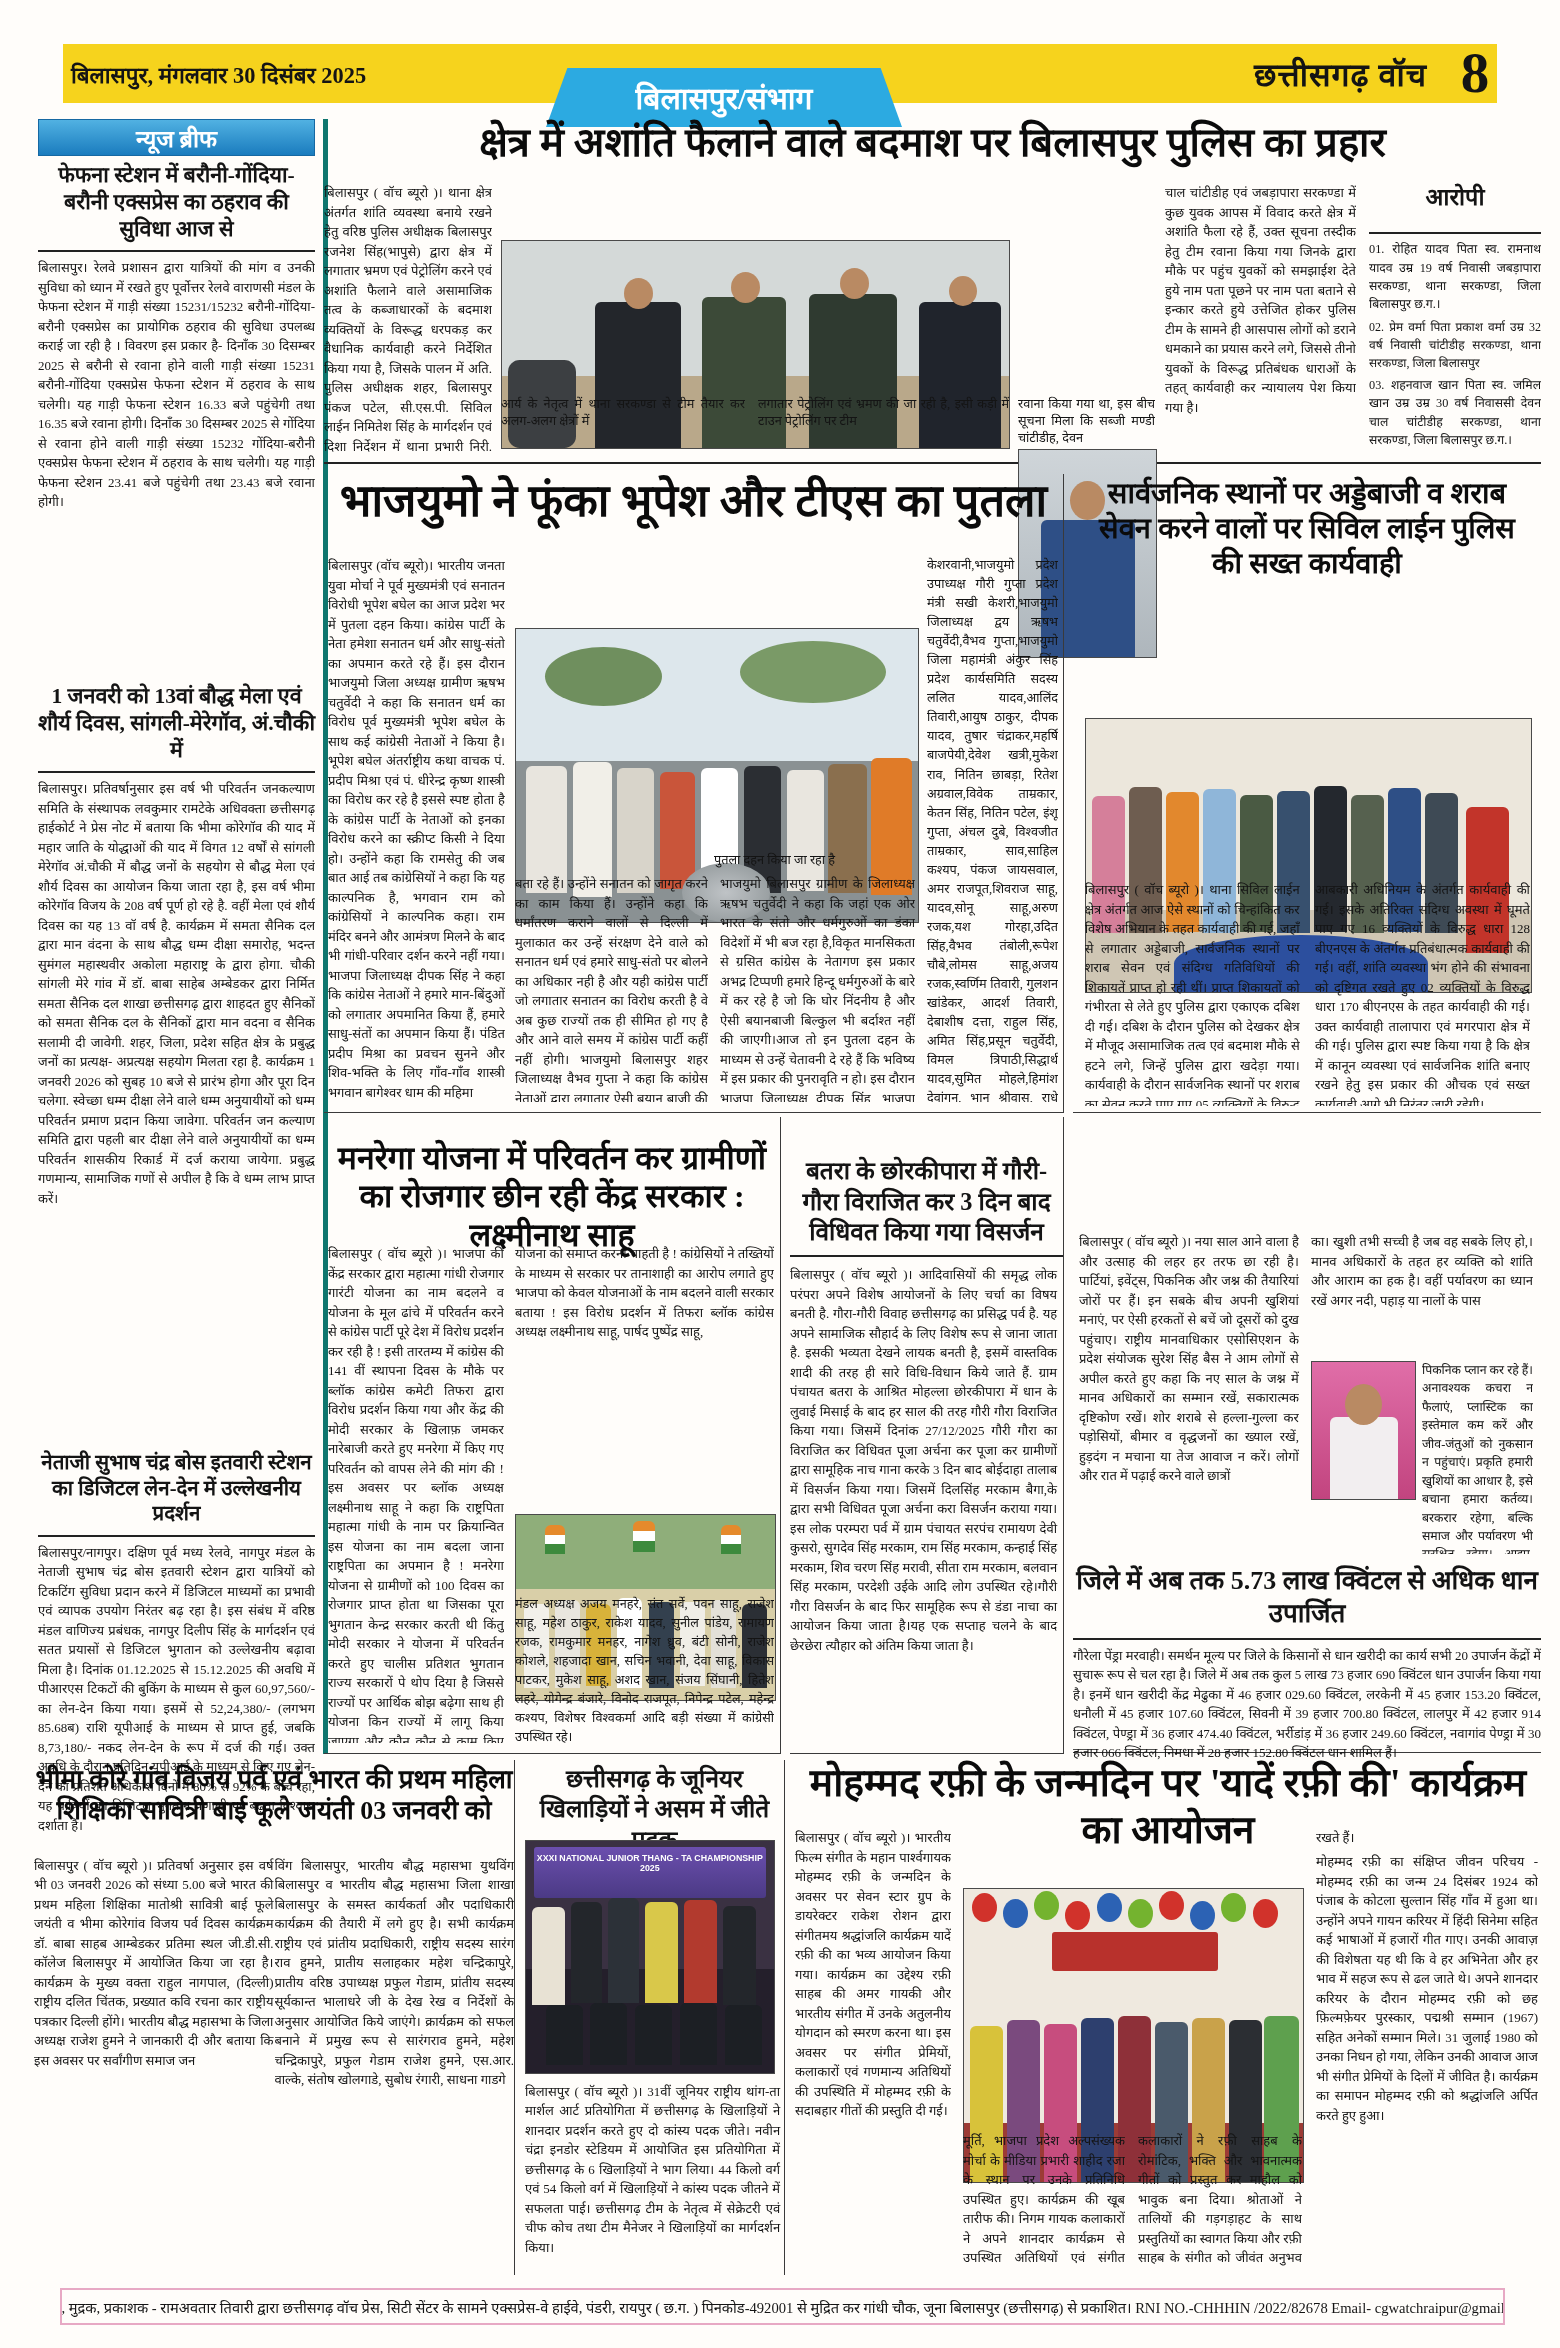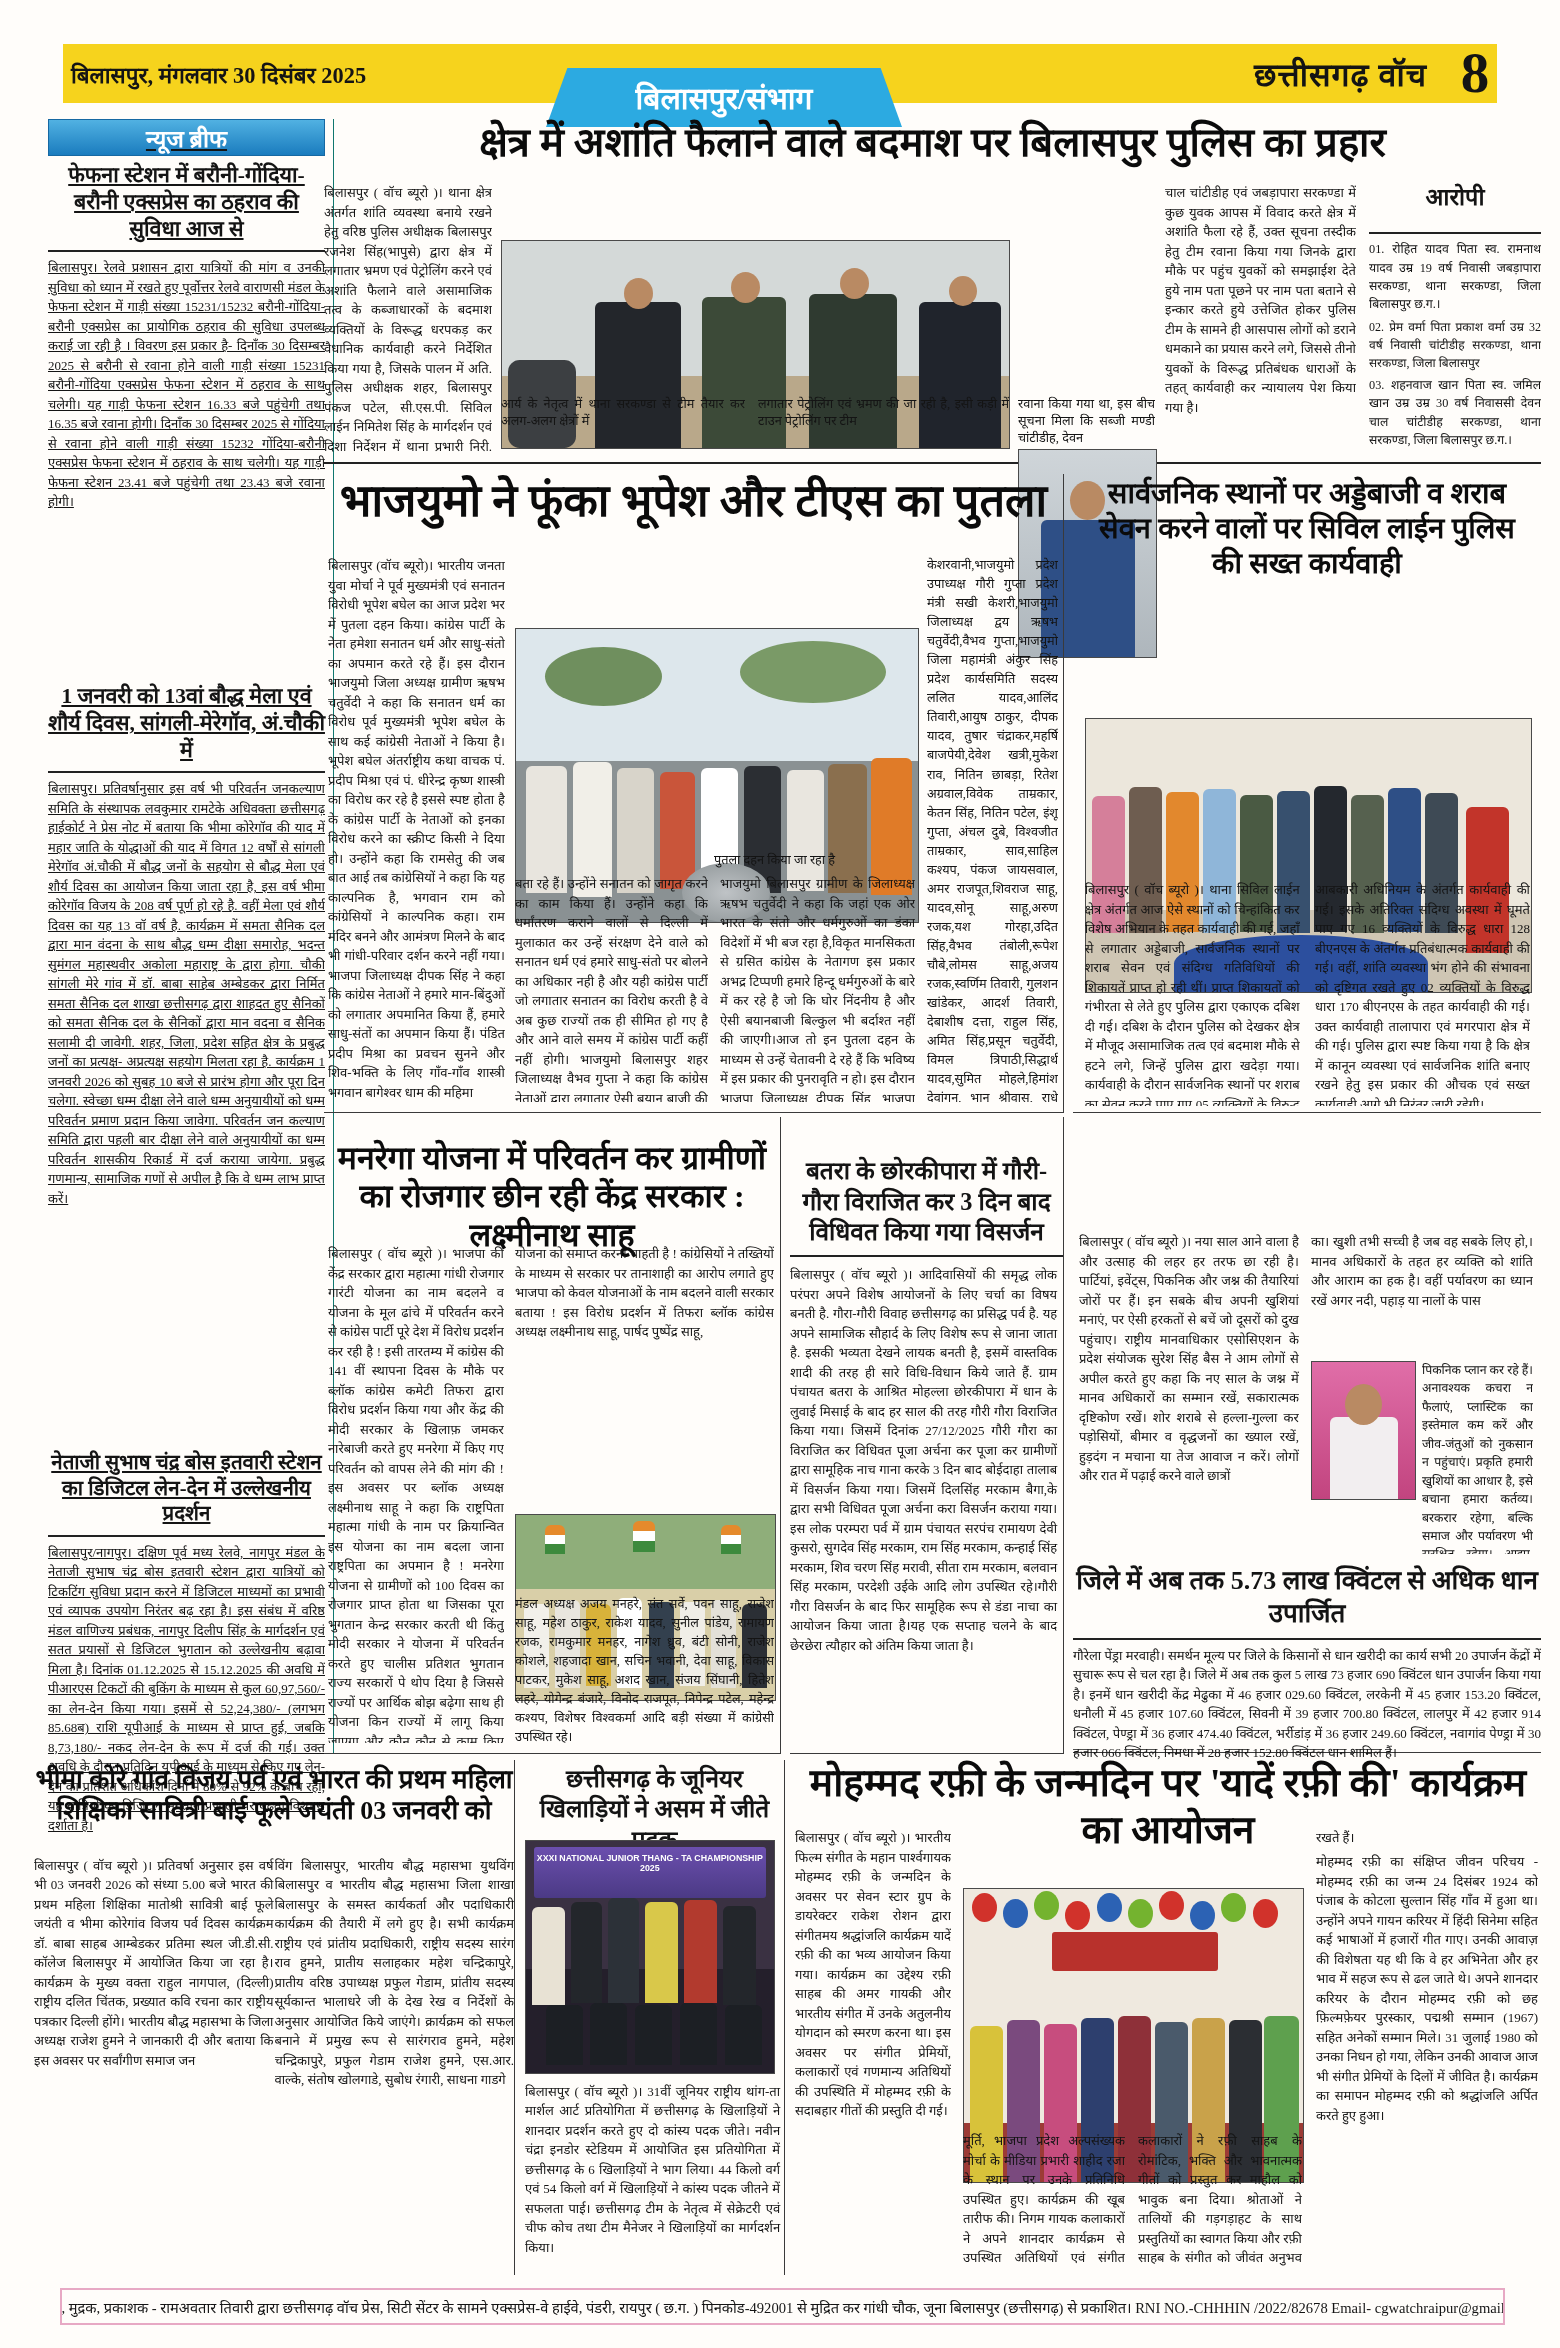--- a/index.html
+++ b/index.html
@@ -36,21 +36,21 @@
 
   <div class="abs band" style="left:63px;top:44px;width:1434px;height:59px;">
     <div class="abs mast-date" style="left:8px;top:14.6px;width:419px;">बिलासपुर, मंगलवार 30 दिसंबर 2025</div>
     <div class="abs mast-paper" style="right:70px;top:7.8px;">छत्तीसगढ़ वॉच</div>
     <div class="abs mast-page" style="right:7.8px;top:0px;">8</div>
   </div>
   <div class="abs trap" style="left:546px;top:44px;width:356px;height:59px;margin-top:24px;">
     <span>बिलासपुर/संभाग</span>
   </div>
 
-  <div class="abs" style="left:48px;top:119px;width:277px;height:1635px;border-right:1px solid #0f766e;padding-right:7.8px;text-decoration:underline;">
+  <div class="abs" style="left:38px;top:119px;width:277px;height:1635px;border-right:5px solid #0f766e;padding-right:7.8px;">
     <div class="briefbox" style="height:35px;margin-bottom:5.9px;">
       <span>न्यूज ब्रीफ</span>
     </div>
     <div class="bh u" style="font-size:21.5px;margin:3.9px 0 5.9px;">फेफना स्टेशन में बरौनी-गोंदिया-बरौनी एक्सप्रेस का ठहराव की सुविधा आज से</div>
     <div class="bodytxt" style="height:417px;">बिलासपुर। रेलवे प्रशासन द्वारा यात्रियों की मांग व उनकी सुविधा को ध्यान में रखते हुए पूर्वोत्तर रेलवे वाराणसी मंडल के फेफना स्टेशन में गाड़ी संख्या 15231/15232 बरौनी-गोंदिया-बरौनी एक्सप्रेस का प्रायोगिक ठहराव की सुविधा उपलब्ध कराई जा रही है । विवरण इस प्रकार है- दिनाँक 30 दिसम्बर 2025 से बरौनी से रवाना होने वाली गाड़ी संख्या 15231 बरौनी-गोंदिया एक्सप्रेस फेफना स्टेशन में ठहराव के साथ चलेगी। यह गाड़ी फेफना स्टेशन 16.33 बजे पहुंचेगी तथा 16.35 बजे रवाना होगी। दिनाँक 30 दिसम्बर 2025 से गोंदिया से रवाना होने वाली गाड़ी संख्या 15232 गोंदिया-बरौनी एक्सप्रेस फेफना स्टेशन में ठहराव के साथ चलेगी। यह गाड़ी फेफना स्टेशन 23.41 बजे पहुंचेगी तथा 23.43 बजे रवाना होगी।</div>
     <div class="bh u" style="font-size:21.5px;margin:7.8px 0 5.9px;">1 जनवरी को 13वां बौद्ध मेला एवं शौर्य दिवस, सांगली-मेरेगॉव, अं.चौकी में</div>
     <div class="bodytxt" style="height:663px;">बिलासपुर। प्रतिवर्षानुसार इस वर्ष भी परिवर्तन जनकल्याण समिति के संस्थापक लवकुमार रामटेके अधिवक्ता छत्तीसगढ़ हाईकोर्ट ने प्रेस नोट में बताया कि भीमा कोरेगॉव की याद में महार जाति के योद्धाओं की याद में विगत 12 वर्षों से सांगली मेरेगॉव अं.चौकी में बौद्ध जनों के सहयोग से बौद्ध मेला एवं शौर्य दिवस का आयोजन किया जाता रहा है, इस वर्ष भीमा कोरेगॉव विजय के 208 वर्ष पूर्ण हो रहे है. वहीं मेला एवं शौर्य दिवस का यह 13 वॉ वर्ष है. कार्यक्रम में समता सैनिक दल द्वारा मान वंदना के साथ बौद्ध धम्म दीक्षा समारोह, भदन्त सुमंगल महास्थवीर अकोला महाराष्ट्र के द्वारा होगा. चौकी सांगली मेरे गांव में डॉ. बाबा साहेब अम्बेडकर द्वारा निर्मित समता सैनिक दल शाखा छत्तीसगढ़ द्वारा शाहदत हुए सैनिकों को समता सैनिक दल के सैनिकों द्वारा मान वदना व सैनिक सलामी दी जावेगी. शहर, जिला, प्रदेश सहित क्षेत्र के प्रबुद्ध जनों का प्रत्यक्ष- अप्रत्यक्ष सहयोग मिलता रहा है. कार्यक्रम 1 जनवरी 2026 को सुबह 10 बजे से प्रारंभ होगा और पूरा दिन चलेगा. स्वेच्छा धम्म दीक्षा लेने वाले धम्म अनुयायीयों को धम्म परिवर्तन प्रमाण प्रदान किया जावेगा. परिवर्तन जन कल्याण समिति द्वारा पहली बार दीक्षा लेने वाले अनुयायीयों का धम्म परिवर्तन शासकीय रिकार्ड में दर्ज कराया जायेगा. प्रबुद्ध गणमान्य, सामाजिक गणों से अपील है कि वे धम्म लाभ प्राप्त करें।</div>
     <div class="bh u" style="font-size:20.5px;margin:7.8px 0 5.9px;">नेताजी सुभाष चंद्र बोस इतवारी स्टेशन का डिजिटल लेन-देन में उल्लेखनीय प्रदर्शन</div>
     <div class="bodytxt" style="height:351px;">बिलासपुर/नागपुर। दक्षिण पूर्व मध्य रेलवे, नागपुर मंडल के नेताजी सुभाष चंद्र बोस इतवारी स्टेशन द्वारा यात्रियों को टिकटिंग सुविधा प्रदान करने में डिजिटल माध्यमों का प्रभावी एवं व्यापक उपयोग निरंतर बढ़ रहा है। इस संबंध में वरिष्ठ मंडल वाणिज्य प्रबंधक, नागपुर दिलीप सिंह के मार्गदर्शन एवं सतत प्रयासों से डिजिटल भुगतान को उल्लेखनीय बढ़ावा मिला है। दिनांक 01.12.2025 से 15.12.2025 की अवधि में पीआरएस टिकटों की बुकिंग के माध्यम से कुल 60,97,560/- का लेन-देन किया गया। इसमें से 52,24,380/- (लगभग 85.68ब) राशि यूपीआई के माध्यम से प्राप्त हुई, जबकि 8,73,180/- नकद लेन-देन के रूप में दर्ज की गई। उक्त अवधि के दौरान प्रतिदिन यूपीआई के माध्यम से किए गए लेन-देन का प्रतिशत अधिकांश दिनों में 80% से 92% के बीच रहा, यह यात्रियों का डिजिटल भुगतान प्रणाली पर बढ़ता विश्वास दर्शाता है।</div>
   </div>

